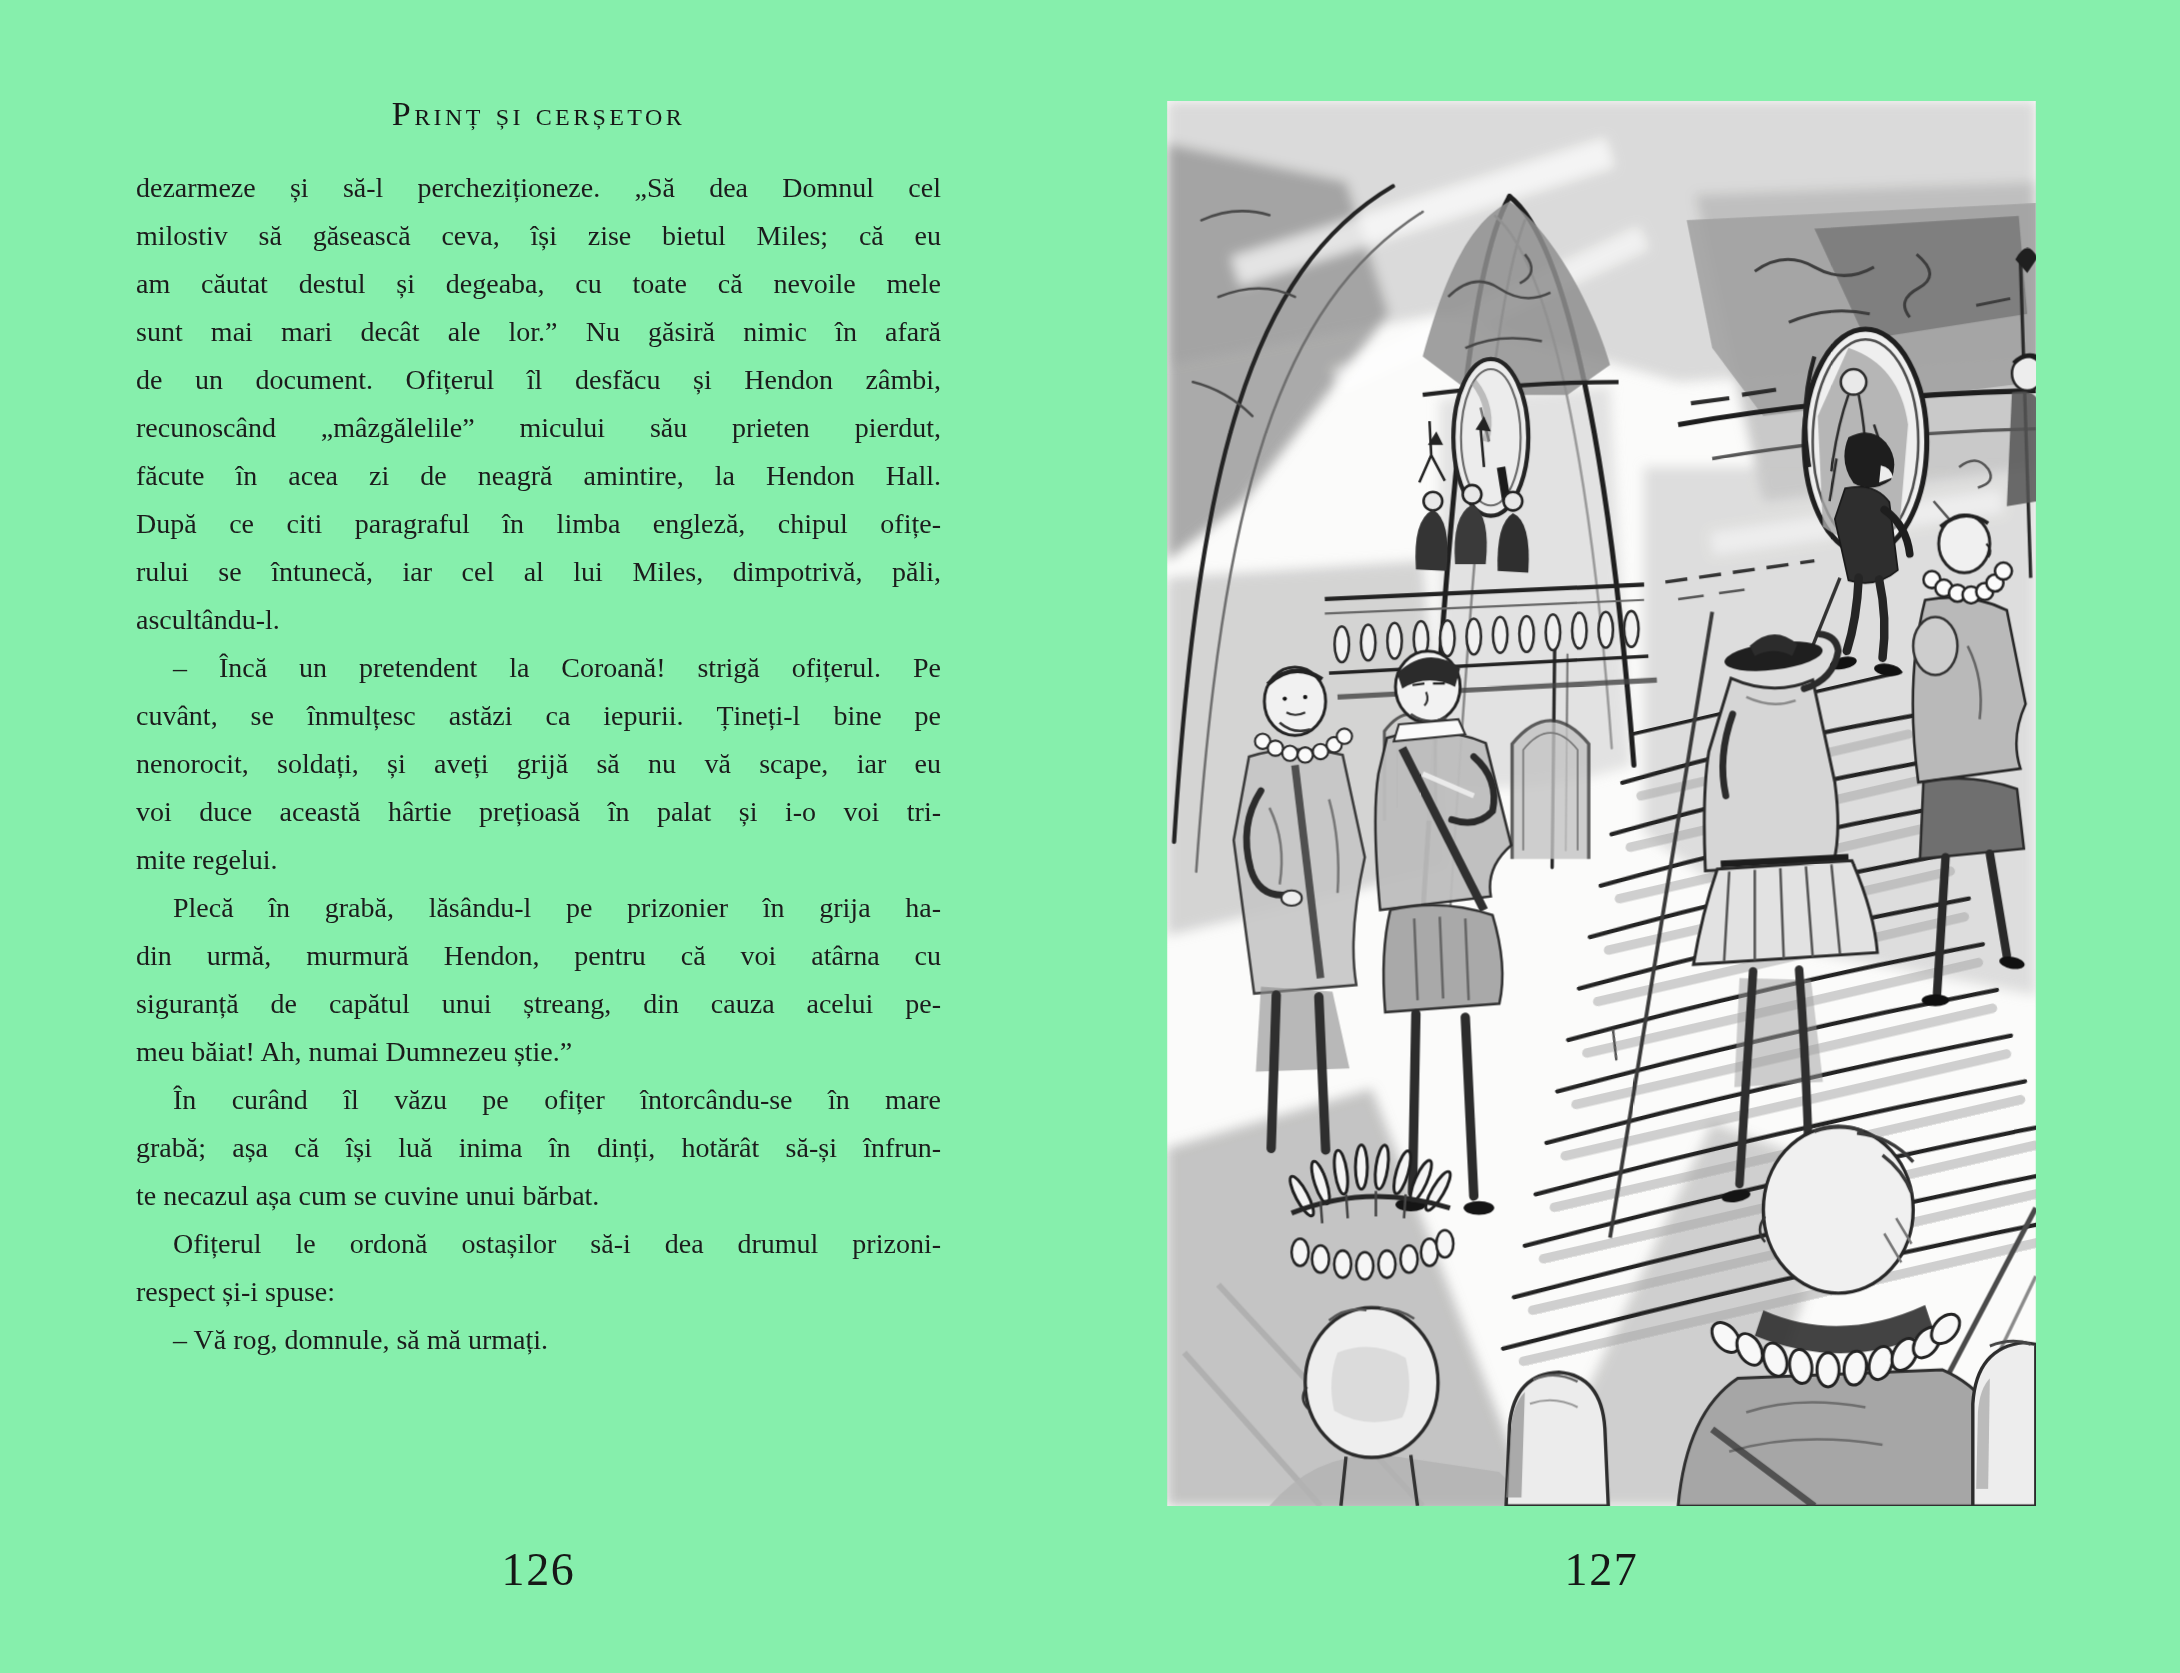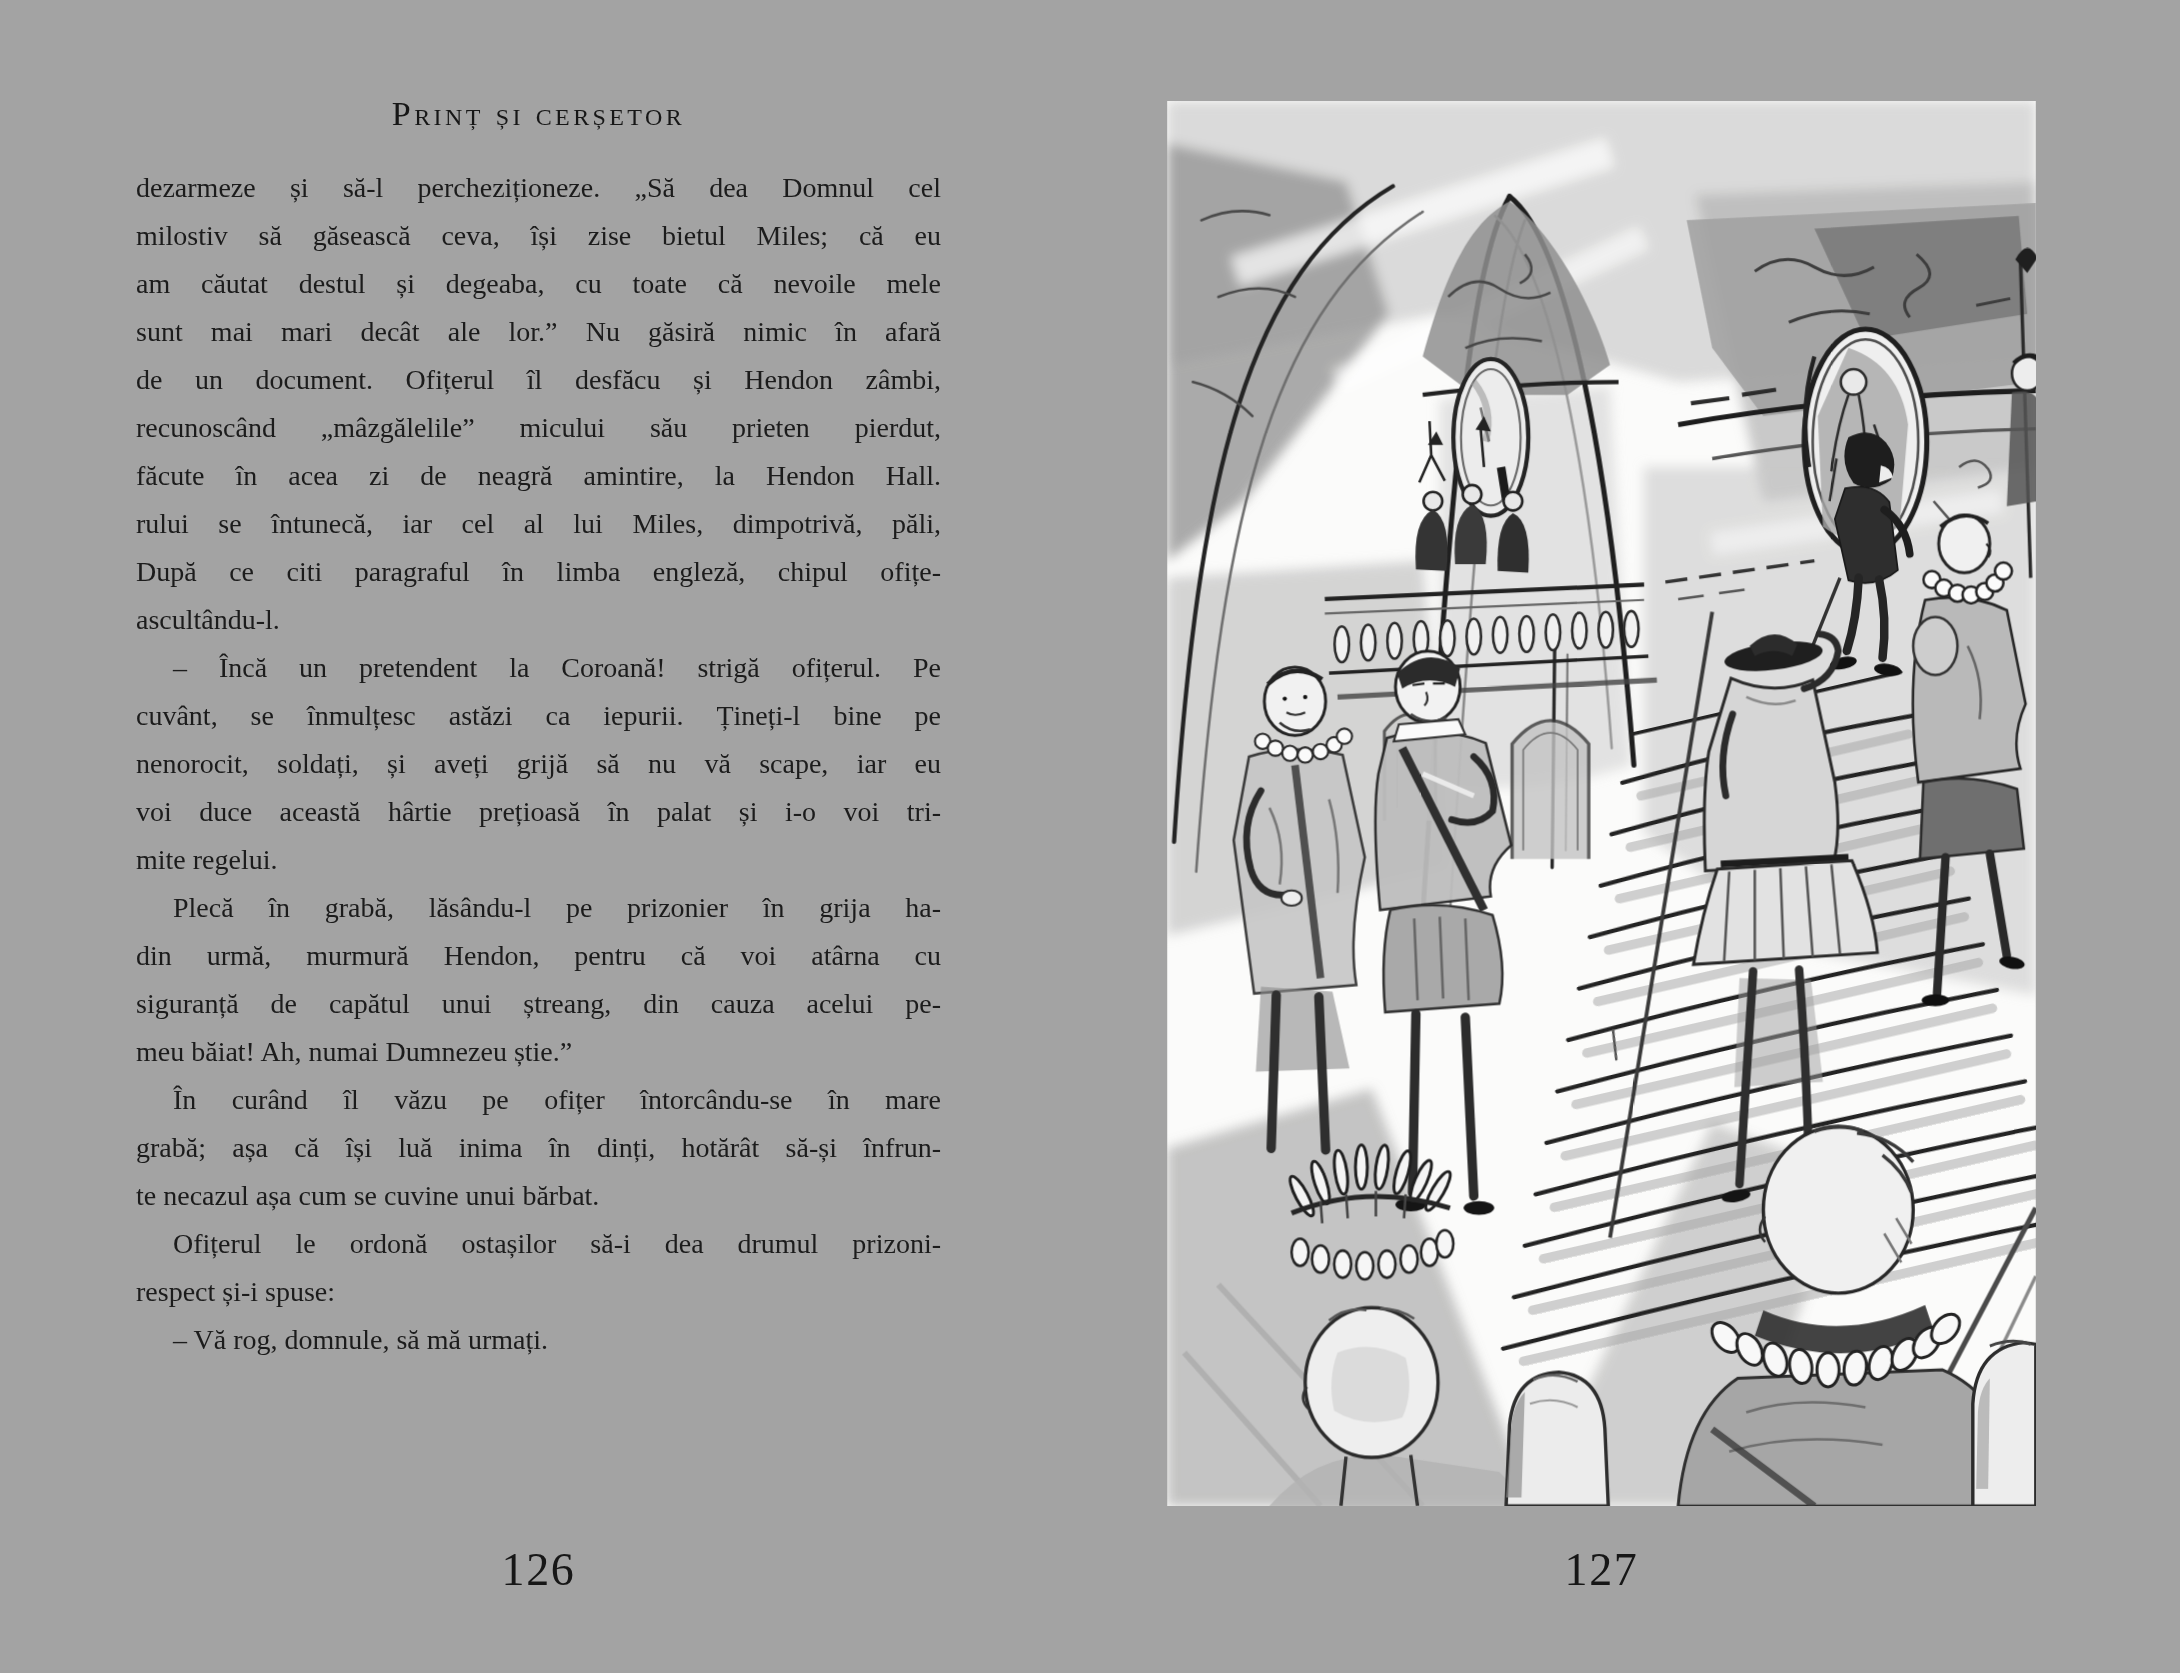--- a/index.html
+++ b/index.html
@@ -1,21 +1,21 @@
 <!DOCTYPE html>
 <html style="font-size:13.6px"><head>
 <meta charset="utf-8">
 <style>
   html,body{margin:0;padding:0;}
   body{
     width:2181px;height:1674px;background:#ffffff;
     font-family:"Liberation Serif","DejaVu Serif",serif;color:#1c1c1c;
     overflow:hidden;
   }
-  .spread{position:relative;width:2181px;height:1674px;background:#a3a3a3;}
+  .spread{position:relative;width:2181px;height:1674px;background:#86efac;}
   .running-header{
     position:absolute;left:136px;top:95px;width:805px;
     text-align:center;font-size:34px;font-variant:small-caps;
     letter-spacing:3.4px;color:#171717;
   }
   .text-block{position:absolute;left:136px;top:164px;width:805px;font-size:28px;}
   .line{
     height:48px;line-height:48px;overflow:hidden;
     text-align:justify;text-align-last:justify;
   }
@@ -35,22 +35,22 @@
   <div class="running-header">Prinț și cerșetor</div>
 
   <div class="text-block">
       <div class="line">dezarmeze și să-l percheziționeze. „Să dea Domnul cel</div>
       <div class="line">milostiv să găsească ceva, își zise bietul Miles; că eu</div>
       <div class="line">am căutat destul și degeaba, cu toate că nevoile mele</div>
       <div class="line">sunt mai mari decât ale lor.” Nu găsiră nimic în afară</div>
       <div class="line">de un document. Ofițerul îl desfăcu și Hendon zâmbi,</div>
       <div class="line">recunoscând „mâzgălelile” micului său prieten pierdut,</div>
       <div class="line">făcute în acea zi de neagră amintire, la Hendon Hall.</div>
+      <div class="line">După ce citi paragraful în limba engleză, chipul ofițe-</div>
       <div class="line">rului se întunecă, iar cel al lui Miles, dimpotrivă, păli,</div>
-      <div class="line">După ce citi paragraful în limba engleză, chipul ofițe-</div>
       <div class="line last">ascultându-l.</div>
       <div class="line indent">– Încă un pretendent la Coroană! strigă ofițerul. Pe</div>
       <div class="line">cuvânt, se înmulțesc astăzi ca iepurii. Țineți-l bine pe</div>
       <div class="line">nenorocit, soldați, și aveți grijă să nu vă scape, iar eu</div>
       <div class="line">voi duce această hârtie prețioasă în palat și i-o voi tri-</div>
       <div class="line last">mite regelui.</div>
       <div class="line indent">Plecă în grabă, lăsându-l pe prizonier în grija ha-</div>
       <div class="line">din urmă, murmură Hendon, pentru că voi atârna cu</div>
       <div class="line">siguranță de capătul unui ștreang, din cauza acelui pe-</div>
       <div class="line last">meu băiat! Ah, numai Dumnezeu știe.”</div>

